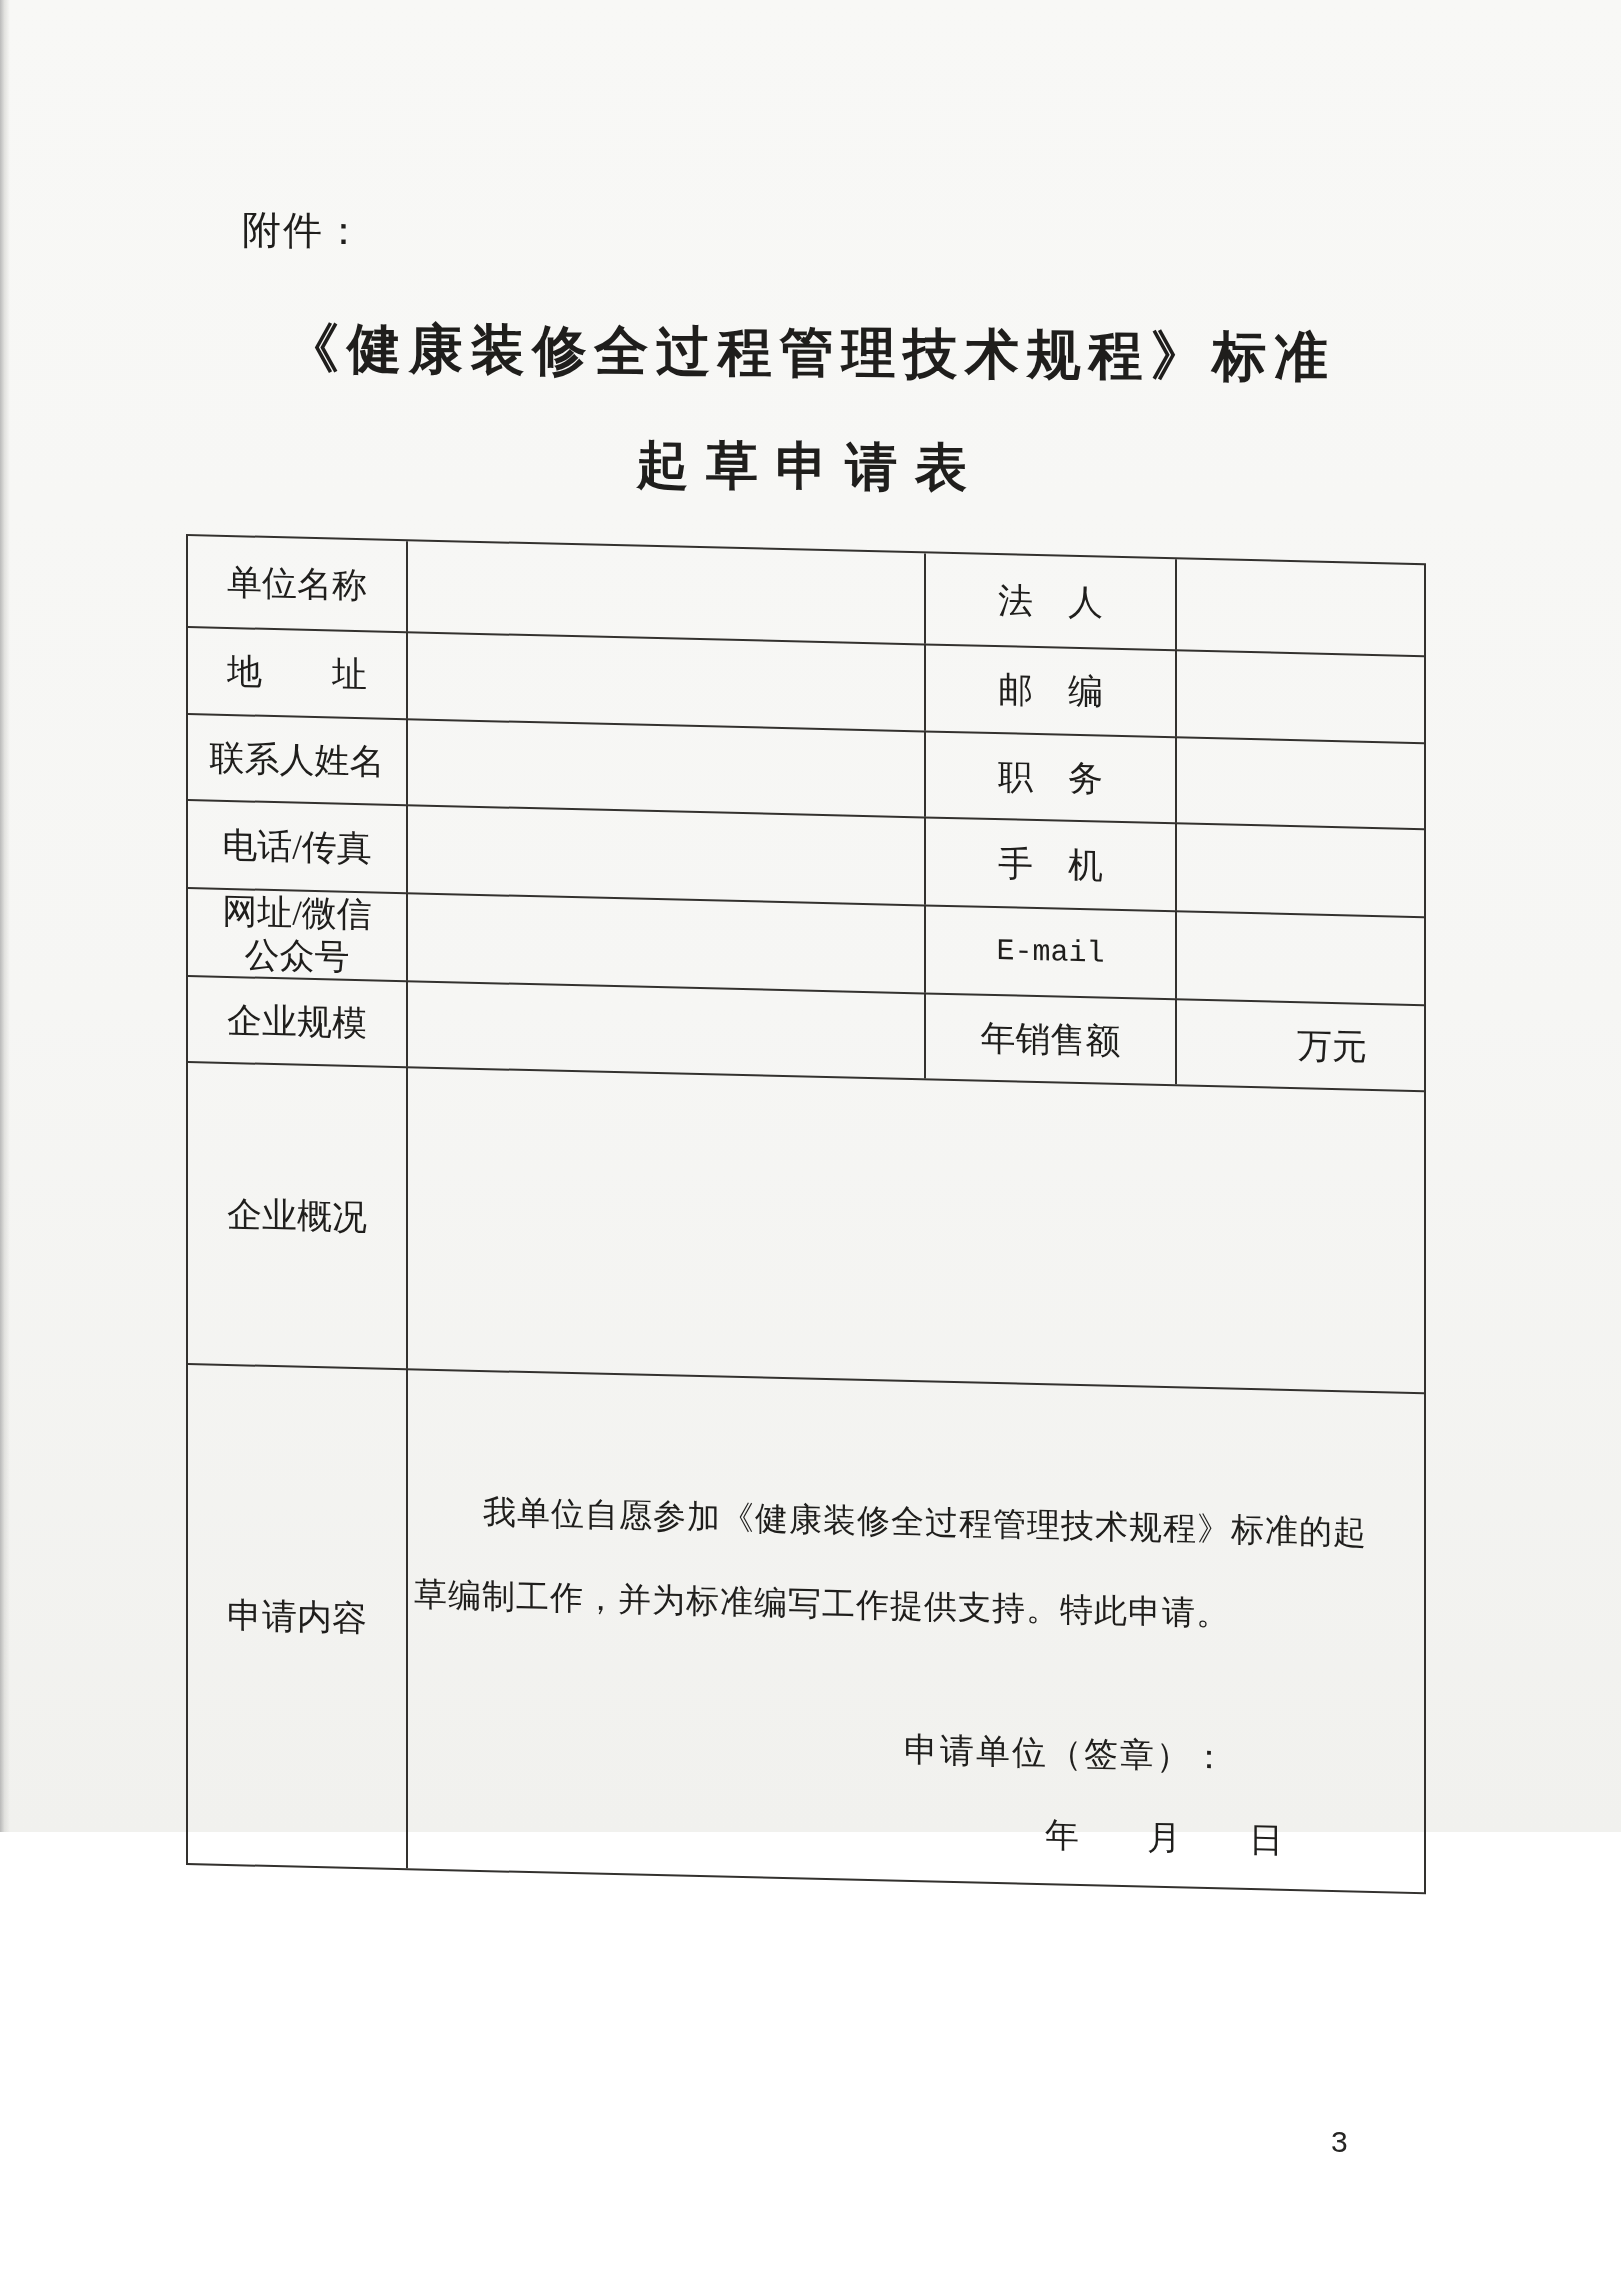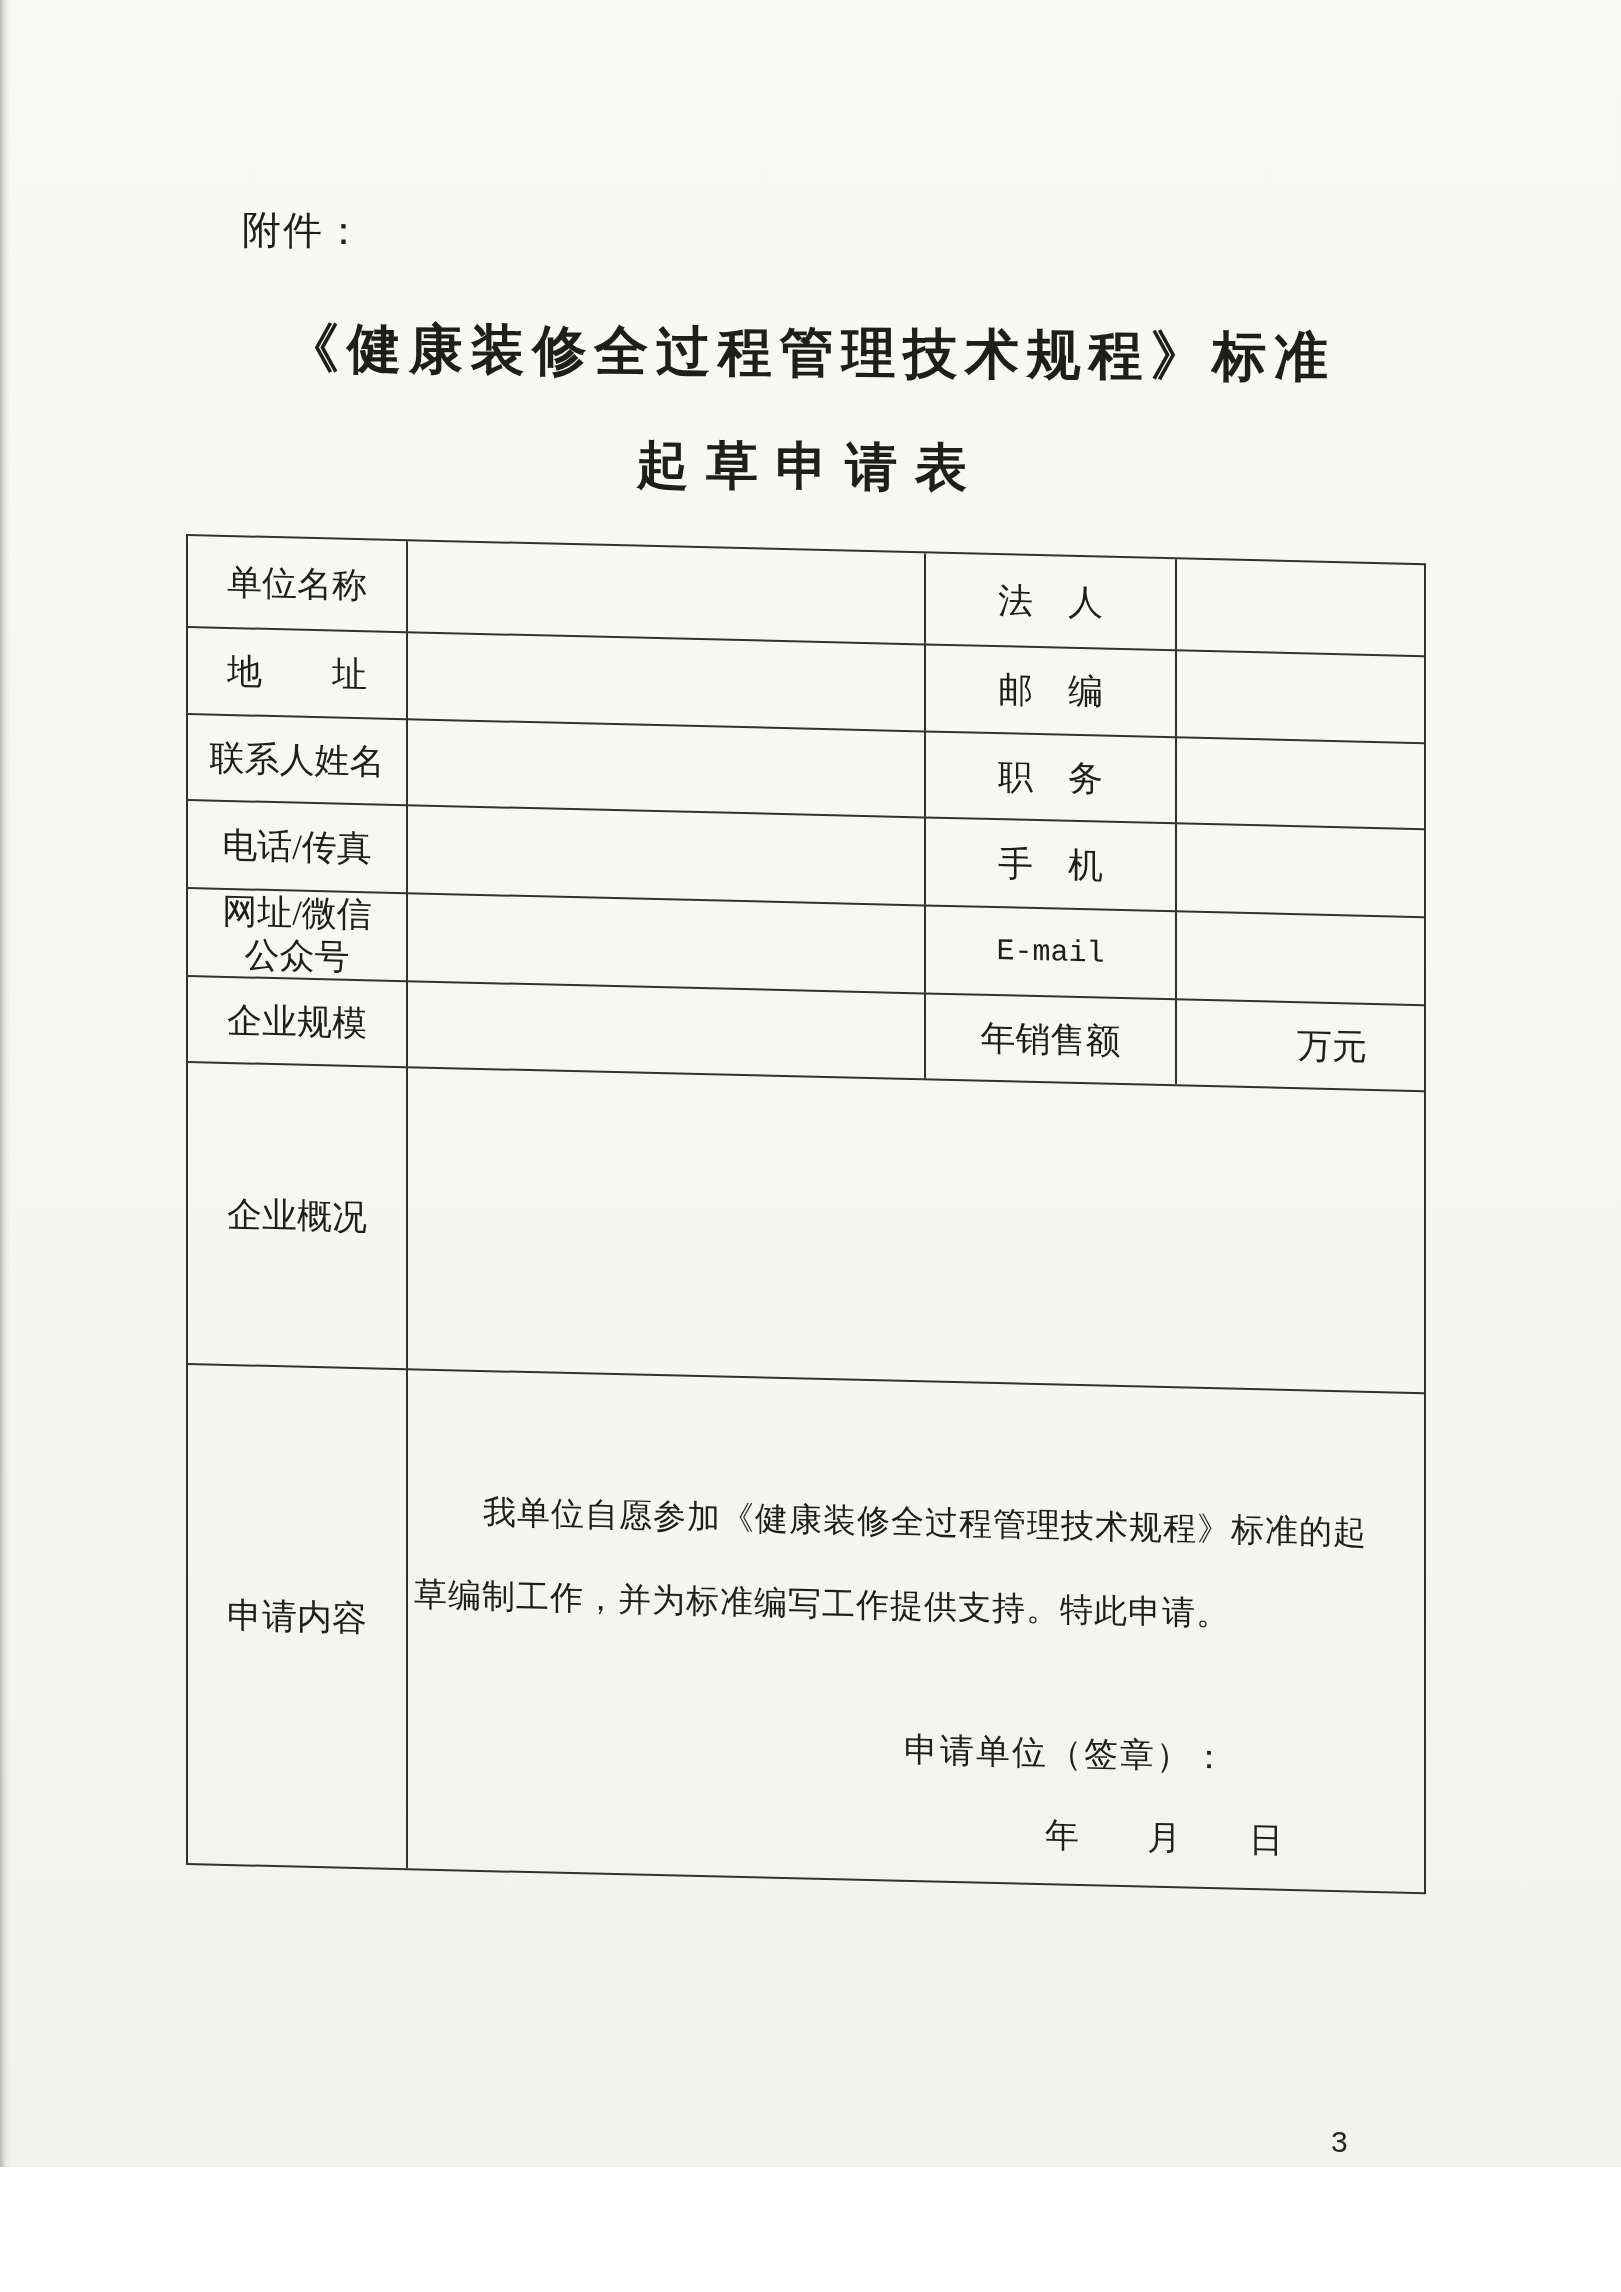--- a/index.html
+++ b/index.html
@@ -4,21 +4,21 @@
 <style>
   html, body { margin: 0; padding: 0; }
   body {
     width: 1621px; height: 2293px;
     font-family: "Liberation Serif", "DejaVu Serif", serif;
     color: #1f1e1c;
     overflow: hidden;
   }
   .page {
     position: relative;
-    width: 1621px; height: 2167px;
+    width: 1621px; height: 1832px;
     background: linear-gradient(180deg, #f8f8f6 0%, #f6f6f4 55%, #f1f1ee 100%);
   }
   
   .scan-edge {
     position: absolute; left: 0; top: 0; width: 9.8px; height: 100%;
     background: linear-gradient(to right, #ababab, #dcdcd9 45%, rgba(240,240,238,0));
     opacity: .8;
   }
   
   .header-block {

